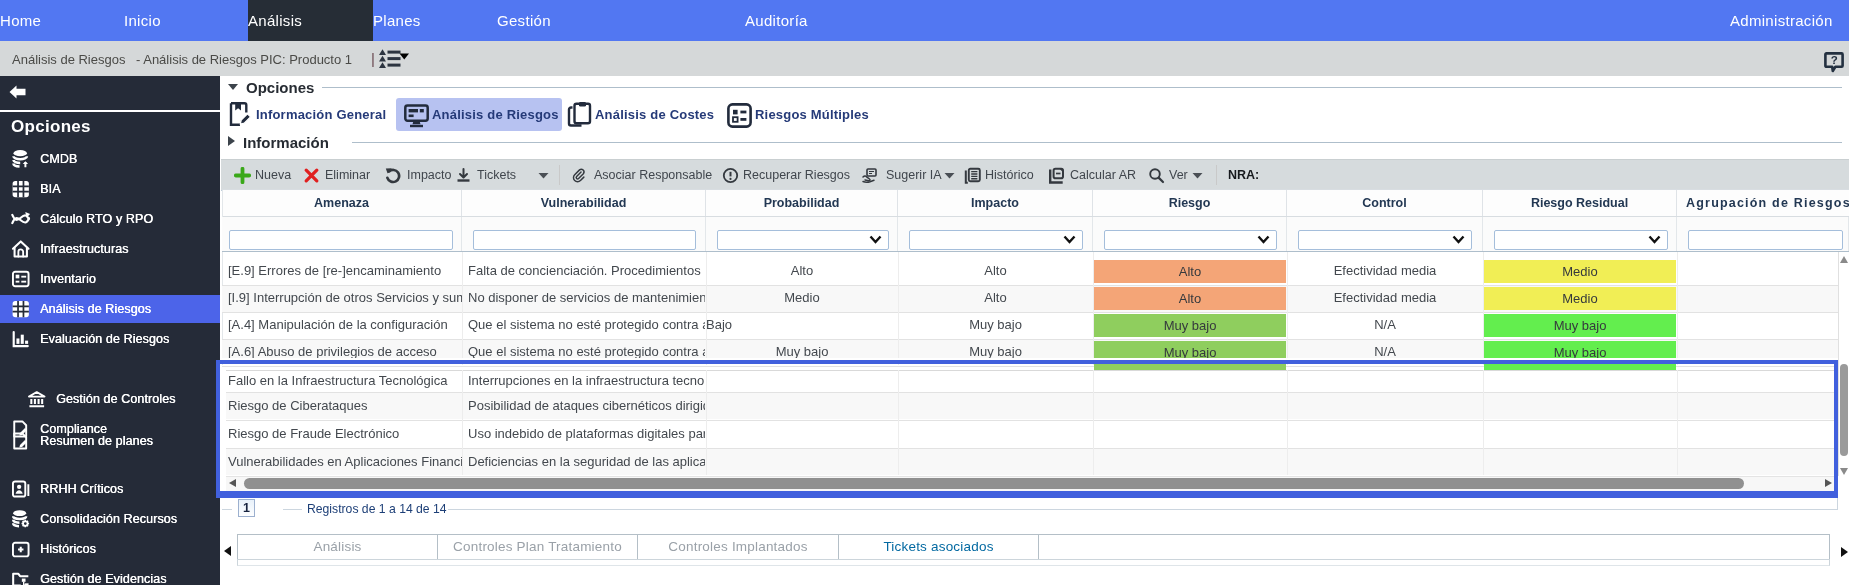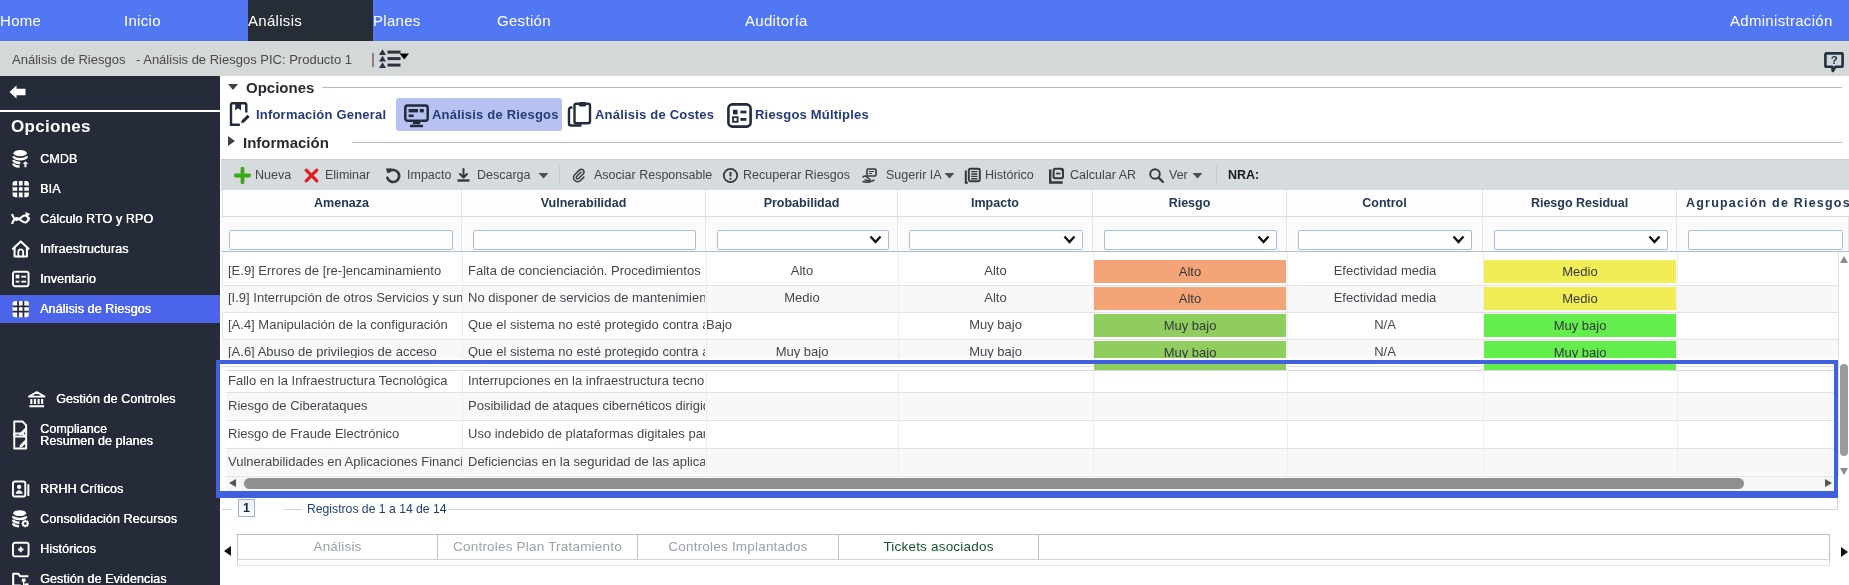--- a/index.html
+++ b/index.html
@@ -105,20 +105,29 @@
       </svg>
       <span class="lbl">Inventario</span>
     </div>
 <div class="itm" style="top:219px;background:#4c64e9;">
       <svg class="ic" viewBox="0 0 18 18">
         <rect x="1.5" y="1.5" width="15" height="15" rx="2.5" fill="#fff"></rect>
         <path d="M1.5 6.5h15M1.5 11.5h15M6.5 1.5v15M11.5 1.5v15" stroke="#252b38" stroke-width="1.6"></path>
       </svg>
       <span class="lbl">Análisis de Riesgos</span>
     </div>
+<div class="itm" style="top:249px;">
+      <svg class="ic" viewBox="0 0 18 18">
+        <path d="M2.5 2.5V15.5h13" stroke="#fff" stroke-width="2" fill="none" stroke-linecap="round"></path>
+        <rect x="5" y="8.5" width="2.8" height="5" fill="#fff"></rect>
+        <rect x="9" y="5" width="2.8" height="8.5" fill="#fff"></rect>
+        <rect x="13" y="10.5" width="2.8" height="3" fill="#fff"></rect>
+      </svg>
+      <span class="lbl">Evaluación de Riesgos</span>
+    </div>
 <div class="itm" style="top:309px;margin-left:16px;">
       <svg class="ic" viewBox="0 0 18 18">
         <path d="M1.8 6.8L9 2.6l7.2 4.2z" stroke="#fff" fill="none" stroke-width="1.7" stroke-linecap="round" stroke-linejoin="round"></path>
         <path d="M4 9v4.5M7.3 9v4.5M10.7 9v4.5M14 9v4.5" stroke="#fff" stroke-width="1.9"></path>
         <path d="M2.2 15.7h13.6" stroke="#fff" stroke-width="2"></path>
       </svg>
       <span class="lbl">Gestión de Controles</span>
     </div>
 <div class="itm" style="top:339px;">
       <svg class="ic" viewBox="0 0 18 18">
@@ -222,21 +231,21 @@
 <div class="t" style="left:104px">Eliminar</div>
 <svg style="position:absolute;left:164px;top:7px;" width="17" height="17" viewBox="0 0 17 17">
       <path d="M4 4.6a6 6 0 1 1-1.6 6.2" stroke="#34393f" stroke-width="2.7" fill="none" stroke-linecap="round"></path>
       <path d="M6.8 1.2L2.6 6.4l-1.8-5z" fill="#34393f"></path>
     </svg>
 <div class="t" style="left:186px">Impacto</div>
 <svg style="position:absolute;left:234px;top:7px;" width="17" height="17" viewBox="0 0 17 17">
       <path d="M8.5 2v8M5 7l3.5 3.5L12 7" stroke="#34393f" stroke-width="2" fill="none" stroke-linecap="round" stroke-linejoin="round"></path>
       <path d="M2.5 13.5h12" stroke="#34393f" stroke-width="2.4"></path>
     </svg>
-<div class="t" style="left:256px">Descarga</div>
+<div class="t" style="left:256px">Tickets</div>
 <svg style="position:absolute;left:317px;top:12px;" width="11" height="7" viewBox="0 0 11 7">
       <path d="M0.5 1h10L5.5 6.5z" fill="#4a4f55"></path>
     </svg>
 <svg style="position:absolute;left:349px;top:7px;" width="17" height="17" viewBox="0 0 17 17">
       <path d="M11.5 4.5l-5.2 5.2a1.6 1.6 0 0 0 2.3 2.3l5.6-5.6a3.2 3.2 0 0 0-4.5-4.5L4 7.6a4.8 4.8 0 0 0 6.8 6.8l4-4" stroke="#34393f" stroke-width="1.7" fill="none" stroke-linecap="round" transform="scale(0.85) translate(1.5,1.5)"></path>
     </svg>
 <div class="t" style="left:373px">Asociar Responsable</div>
 <svg style="position:absolute;left:501px;top:7px;" width="17" height="17" viewBox="0 0 17 17">
       <circle cx="8.5" cy="8.5" r="6.7" stroke="#34393f" stroke-width="1.8" fill="none"></circle>
       <path d="M8.5 4.8v4.6" stroke="#34393f" stroke-width="2"></path>
@@ -399,16 +408,16 @@
 <div class="abs" style="left:222px;top:509px;width:10px;height:1px;background:#ccd6df;"></div>
 <div class="abs" style="left:283px;top:509px;width:19px;height:1px;background:#ccd6df;"></div>
 <div class="abs" style="left:448px;top:509px;width:1390px;height:1px;background:#ccd6df;"></div>
 <div class="abs" style="left:1837px;top:498px;width:1px;height:11px;background:#ccd6df;"></div>
 <div class="abs" style="left:238px;top:498.5px;width:15px;height:16.5px;background:linear-gradient(#e8f1fa,#fdfeff);border:1px solid #9cb0cf;font-size:12.5px;font-weight:bold;color:#17233f;text-align:center;line-height:17px;">1</div>
 <div class="abs" style="left:307px;top:502px;font-size:12.2px;color:#1d3f77;line-height:15px;">Registros de 1 a 14 de 14</div>
 <div class="abs" style="left:237px;top:534px;width:1593px;height:25px;border-top:1px solid #b4bfc7;"></div>
 <div class="abs" style="left:237px;top:534px;width:200px;height:25px;border-left:1px solid #b4bfc7;box-sizing:border-box;line-height:25px;text-align:center;font-size:13.5px;color:#9aa1a8;letter-spacing:.2px;">Análisis</div>
 <div class="abs" style="left:437px;top:534px;width:200px;height:25px;border-left:1px solid #b4bfc7;box-sizing:border-box;line-height:25px;text-align:center;font-size:13.5px;color:#9aa1a8;letter-spacing:.2px;">Controles Plan Tratamiento</div>
 <div class="abs" style="left:637px;top:534px;width:201px;height:25px;border-left:1px solid #b4bfc7;box-sizing:border-box;line-height:25px;text-align:center;font-size:13.5px;color:#9aa1a8;letter-spacing:.2px;">Controles Implantados</div>
-<div class="abs" style="left:838px;top:534px;width:200px;height:25px;border-left:1px solid #b4bfc7;box-sizing:border-box;line-height:25px;text-align:center;font-size:13.5px;color:#14532d;letter-spacing:.2px;">Tickets asociados</div>
+<div class="abs" style="left:838px;top:534px;width:200px;height:25px;border-left:1px solid #b4bfc7;box-sizing:border-box;line-height:25px;text-align:center;font-size:13.5px;color:#0369a1;letter-spacing:.2px;">Tickets asociados</div>
 <div class="abs" style="left:1038px;top:534px;width:792px;height:25px;border-left:1px solid #b4bfc7;border-right:1px solid #b4bfc7;box-sizing:border-box;line-height:25px;text-align:center;font-size:13.5px;color:#9aa1a8;letter-spacing:.2px;"></div>
 <div class="abs" style="left:237px;top:559px;width:1593px;height:7px;border-left:1px solid #ccd5db;border-right:1px solid #ccd5db;border-top:1px solid #ccd5db;border-bottom:1px solid #dfe5e9;box-sizing:border-box;"></div>
 <div class="tri" style="left:224px;top:546px;border-top:5px solid transparent;border-bottom:5px solid transparent;border-right:7px solid #111;"></div>
 <div class="tri" style="left:1841px;top:547px;border-top:5px solid transparent;border-bottom:5px solid transparent;border-left:7px solid #111;"></div>
 </body></html>

